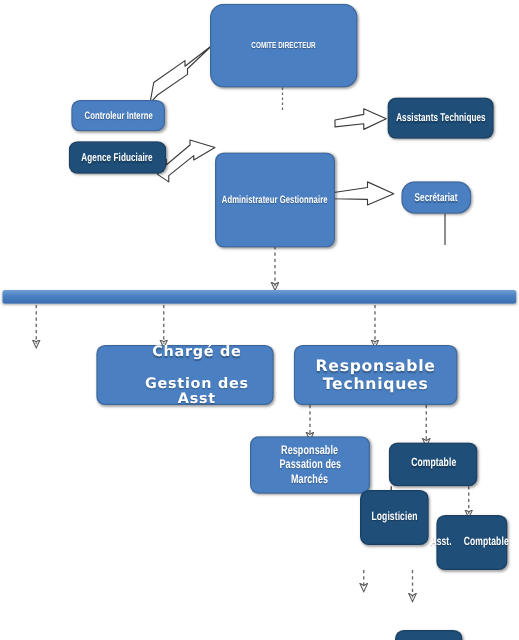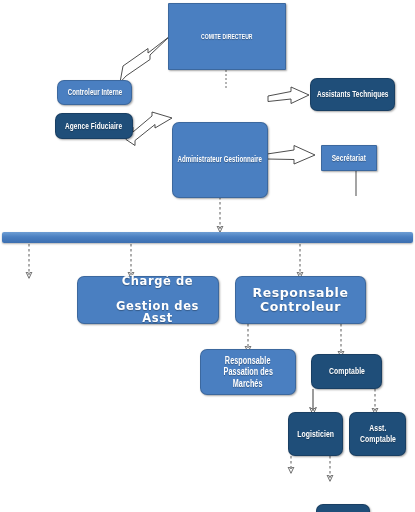--- a/index.html
+++ b/index.html
@@ -18,21 +18,21 @@
     display:flex;align-items:center;justify-content:center;
     text-align:center;
     color:#ffffff;
     line-height:1.12;
     box-shadow:1px 1px 2px rgba(0,0,0,.35);
     border:1px solid rgba(0,0,0,.18);
   }
   .light{background:#4a7fc1;}
   .dark{background:#1f4e79;text-align:right;}
   .rounded{border-radius:7px;}
-  .sq{border-radius:1px;}
+  .sq{border-radius:11px;}
 
   
   .narrow{
     font-family:"Liberation Sans", sans-serif;
     font-weight:700;
     transform:scaleX(.72);
     transform-origin:center center;
     white-space:nowrap;
     letter-spacing:.1px;
     text-shadow:0 1px 1px rgba(0,0,0,.3);
@@ -136,38 +136,38 @@
 
 
   <div class="node light rounded" style="left:77px;top:276px;width:142px;height:48px;flex-direction:column;padding-left:19px;">
     <span class="wide" style="font-size:11.5px;">Chargé de</span>
     <span class="wide" style="font-size:11.5px;margin-top:12px;">Gestion des</span>
     <span class="wide" style="font-size:11.5px;">Asst</span>
   </div>
 
   <div class="node light rounded" style="left:235px;top:276px;width:131px;height:48px;flex-direction:column;">
     <span class="wide" style="font-size:12.5px;">Responsable</span>
-    <span class="wide" style="font-size:12.5px;">Controleur</span>
+    <span class="wide" style="font-size:12.5px;">Techniques</span>
   </div>
 
   <div class="node light rounded" style="left:200px;top:349px;width:96px;height:46px;flex-direction:column;">
     <span class="narrow wrap" style="font-size:10px;">Responsable</span>
     <span class="narrow wrap" style="font-size:10px;">Passation des</span>
     <span class="narrow wrap" style="font-size:10px;">Marchés</span>
   </div>
 
   <div class="node dark rounded" style="left:311px;top:354px;width:71px;height:35px;">
     <span class="narrow" style="font-size:9.5px;">Comptable</span>
   </div>
 
-  <div class="node dark rounded" style="left:288px;top:412px;width:55px;height:44px;">
+  <div class="node dark rounded" style="left:288px;top:392px;width:55px;height:44px;">
     <span class="narrow" style="font-size:9.5px;">Logisticien</span>
   </div>
 
-  <div class="node dark rounded" style="left:349px;top:412px;width:57px;height:44px;flex-direction:column;">
+  <div class="node dark rounded" style="left:349px;top:412px;width:57px;height:44px;flex-direction:row;">
     <span class="narrow" style="font-size:9.5px;">Asst.</span>
     <span class="narrow" style="font-size:9.5px;">Comptable</span>
   </div>
 
   <div class="node dark rounded" style="left:316px;top:478px;width:54px;height:28px;margin-top:26px;">
     <span class="narrow" style="font-size:9.5px;">Chauffeur</span>
   </div>
 
 </div>
 

